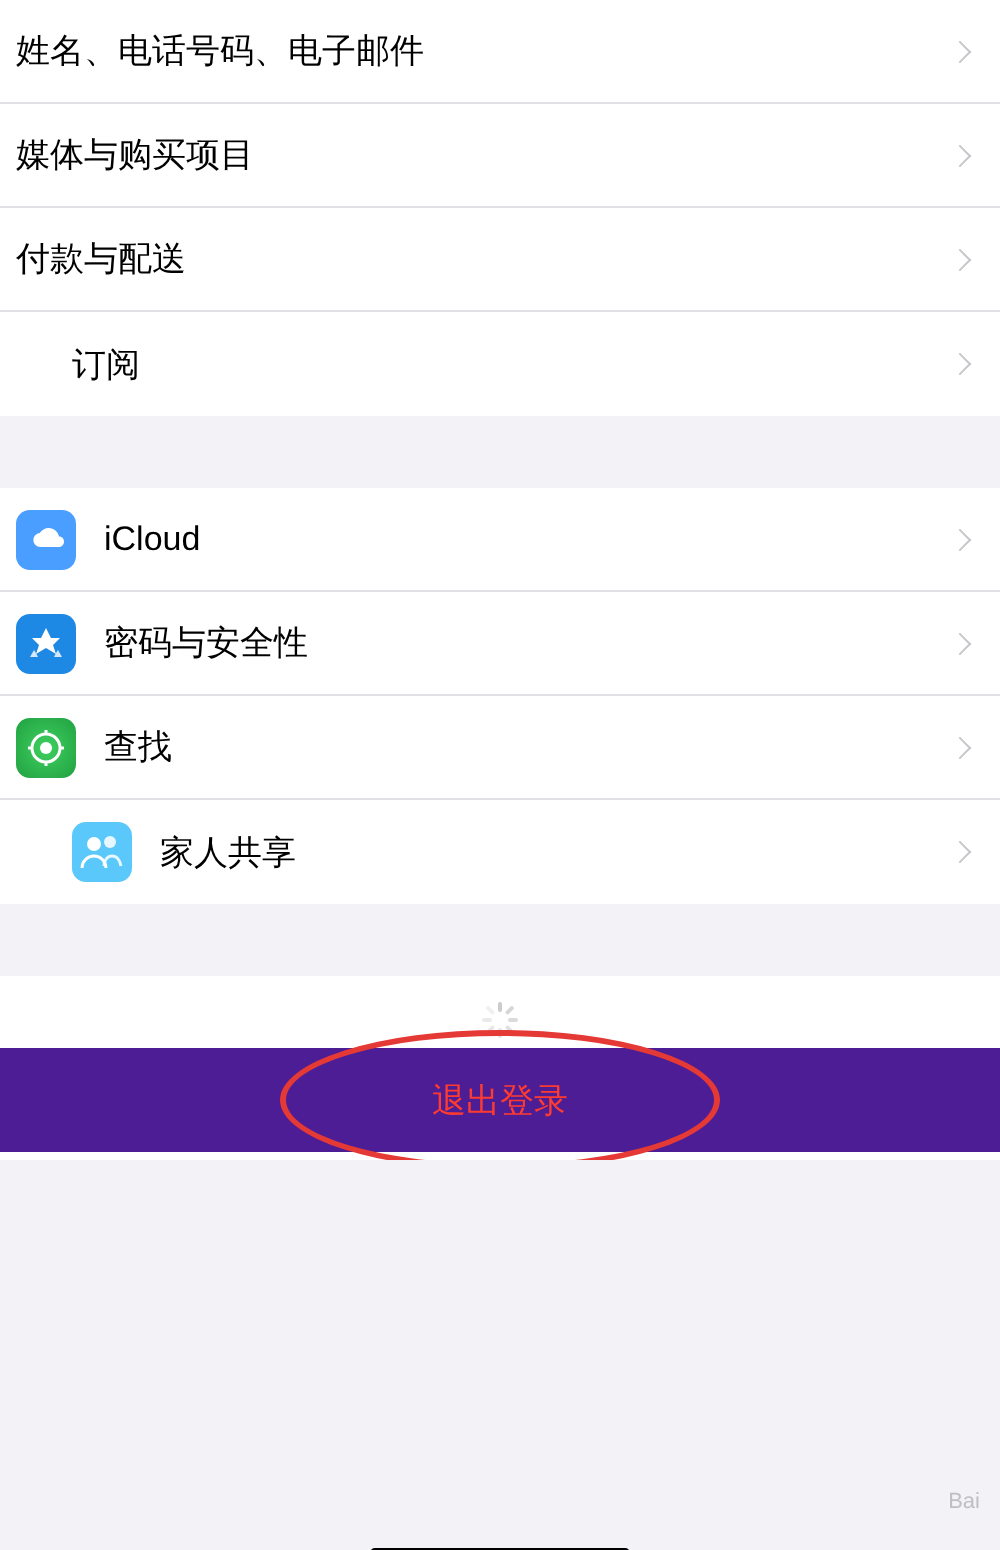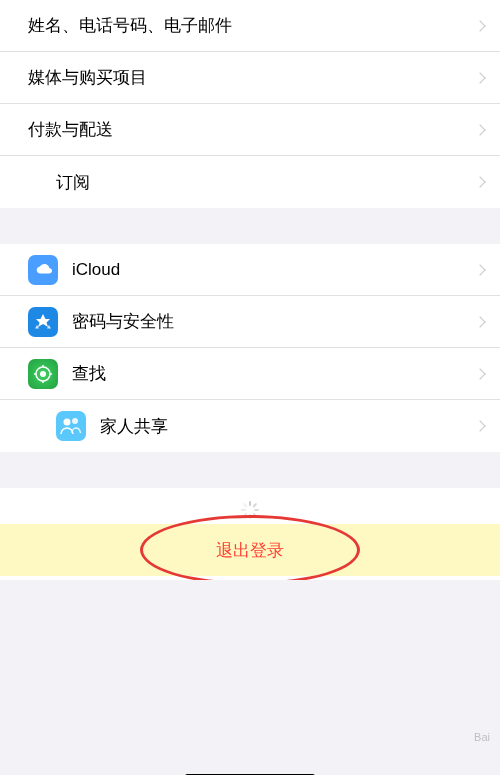--- a/index.html
+++ b/index.html
@@ -22,21 +22,21 @@
     }
 
     .group-separator {
       height: 36px;
       background: #f2f2f7;
     }
 
     .settings-row {
       display: flex;
       align-items: center;
-      padding: 0 16px 0 28px;
+      padding: 0 16px 0 8px;
       height: 52px;
       border-bottom: 0.5px solid #e0e0e5;
       background: #fff;
       cursor: pointer;
       position: relative;
     }
 
     .settings-row:last-child {
       border-bottom: none;
       margin-left: 28px;
@@ -85,21 +85,21 @@
     }
 
     
     .icon-family {
       background: #5ac8fa;
     }
 
     .sign-out-button {
       width: 100%;
       height: 52px;
-      background: #fef9c3;
+      background: #4c1d95;
       border: none;
       color: #ff3b30;
       font-size: 17px;
       cursor: pointer;
       display: flex;
       align-items: center;
       justify-content: center;
     }
 
     .circle-highlight {
@@ -120,21 +120,21 @@
       left: 50%;
       transform: translateX(-50%);
       width: 130px;
       height: 5px;
       background: #000;
       border-radius: 3px;
     }
 
     .watermark {
       position: absolute;
-      bottom: 44px;
+      bottom: 30px;
       right: 10px;
       font-size: 11px;
       color: #aaa;
       opacity: 0.7;
     }
 
     .bottom-section {
       position: relative;
       margin-top: 0;
     }

